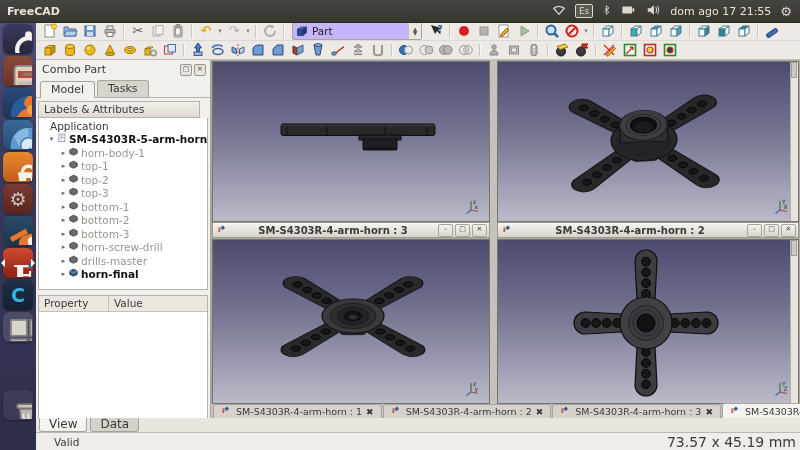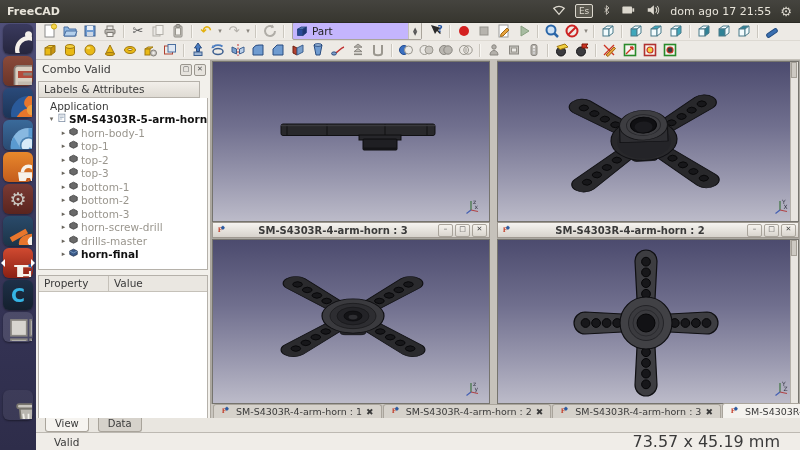--- a/index.html
+++ b/index.html
@@ -77,27 +77,27 @@
   .vscroll{position:absolute;right:0;top:0;bottom:0;width:7px;background:#E8E5E0;border-left:1px solid #B5B1AA;}
   .vscroll .thumb{position:absolute;left:0;top:0;width:6px;height:16px;background:#CDC9C2;border:1px solid #A49F96;box-sizing:border-box;}
   
   #tabbar{position:absolute;left:211px;top:404px;width:589px;height:14px;background:#C9C5BE;
           display:flex;align-items:flex-end;padding-left:2px;box-sizing:border-box;justify-content:space-between;}
   .vtab{display:flex;align-items:center;gap:4px;height:13px;padding:0 7px;font-size:9.5px;color:#3a3a3a;
         background:#D6D2CB;border:1px solid #A9A49B;border-bottom:none;border-radius:3px 3px 0 0;margin-right:1px;white-space:nowrap;}
   .vtab.active{background:#F4F2EE;height:14px;}
   .vtab .x{font-weight:bold;font-size:9px;color:#3a3a3a;}
   #bottomstrip{position:absolute;left:36px;top:418px;width:764px;height:14px;background:#E9E6E0;display:flex;align-items:flex-start;}
-  .btab{font-size:10px;padding:0 9px;height:13px;line-height:12px;border:1px solid #A9A49B;border-top:none;
-        border-radius:0 0 3px 3px;background:#D6D2CB;margin-left:9px;color:#3a3a3a;}
+  .btab{font-size:12px;padding:0 9px;height:13px;line-height:12px;border:1px solid #A9A49B;border-top:none;
+        border-radius:0 0 3px 3px;background:#D6D2CB;margin-left:3px;color:#3a3a3a;}
   .btab.active{background:#F6F4F0;}
   #statusbar{position:absolute;left:36px;top:432px;width:764px;height:18px;background:#F0EDE8;
              border-top:1px solid #BDB9B2;display:flex;align-items:center;box-sizing:border-box;}
   #statusbar .sleft{padding-left:18px;font-size:10.5px;}
-  #statusbar .sright{margin-left:auto;padding-right:20px;font-size:16px;}
+  #statusbar .sright{margin-left:auto;padding-right:4px;font-size:14px;}
 </style>
 </head>
 <body>
 
 <div id="sysbar">
   <span class="wtitle">FreeCAD</span>
   <div id="indicators">
       <span><svg width="14" height="14" viewBox="0 0 16 16">
           <path d="M2 6l6 7 6-7a10 10 0 0 0-12 0z" fill="none" stroke="#dcd8ce" stroke-width="1.4"></path>
         </svg></span>
@@ -565,26 +565,30 @@
     <span class="ticon">
       <svg width="16" height="16" viewBox="0 0 16 16">
         <rect x="2.5" y="2.5" width="11" height="11" fill="#f6f4f0" stroke="#2a8a2a" stroke-width="1.6"></rect>
         <circle cx="8" cy="8" r="3" fill="#3b3b3e" stroke="#cc3322" stroke-width="1.2"></circle>
       </svg>
     </span>
   </div>
 
 <div id="panel">
   <div class="p-head">
-    <span>Combo Valid</span>
+    <span>Combo Part</span>
     <span class="p-btns">
       <span class="p-btn">▢</span>
       <span class="p-btn">✕</span>
     </span>
   </div>
+  <div class="p-tabs" id="panelTabs">
+      <div class="ptab active">Model</div>
+      <div class="ptab">Tasks</div>
+    </div>
   <div class="tree-header">Labels &amp; Attributes</div>
   <div id="tree">
       <div class="trow " style="padding-left: 2px;">
         <span class="arr"></span>
         <span>Application</span>
       </div>
       <div class="trow bold" style="padding-left: 8px;">
         <span class="arr">▾</span>
         <span class="ticn">
           <svg width="12" height="12" viewBox="0 0 16 16">

